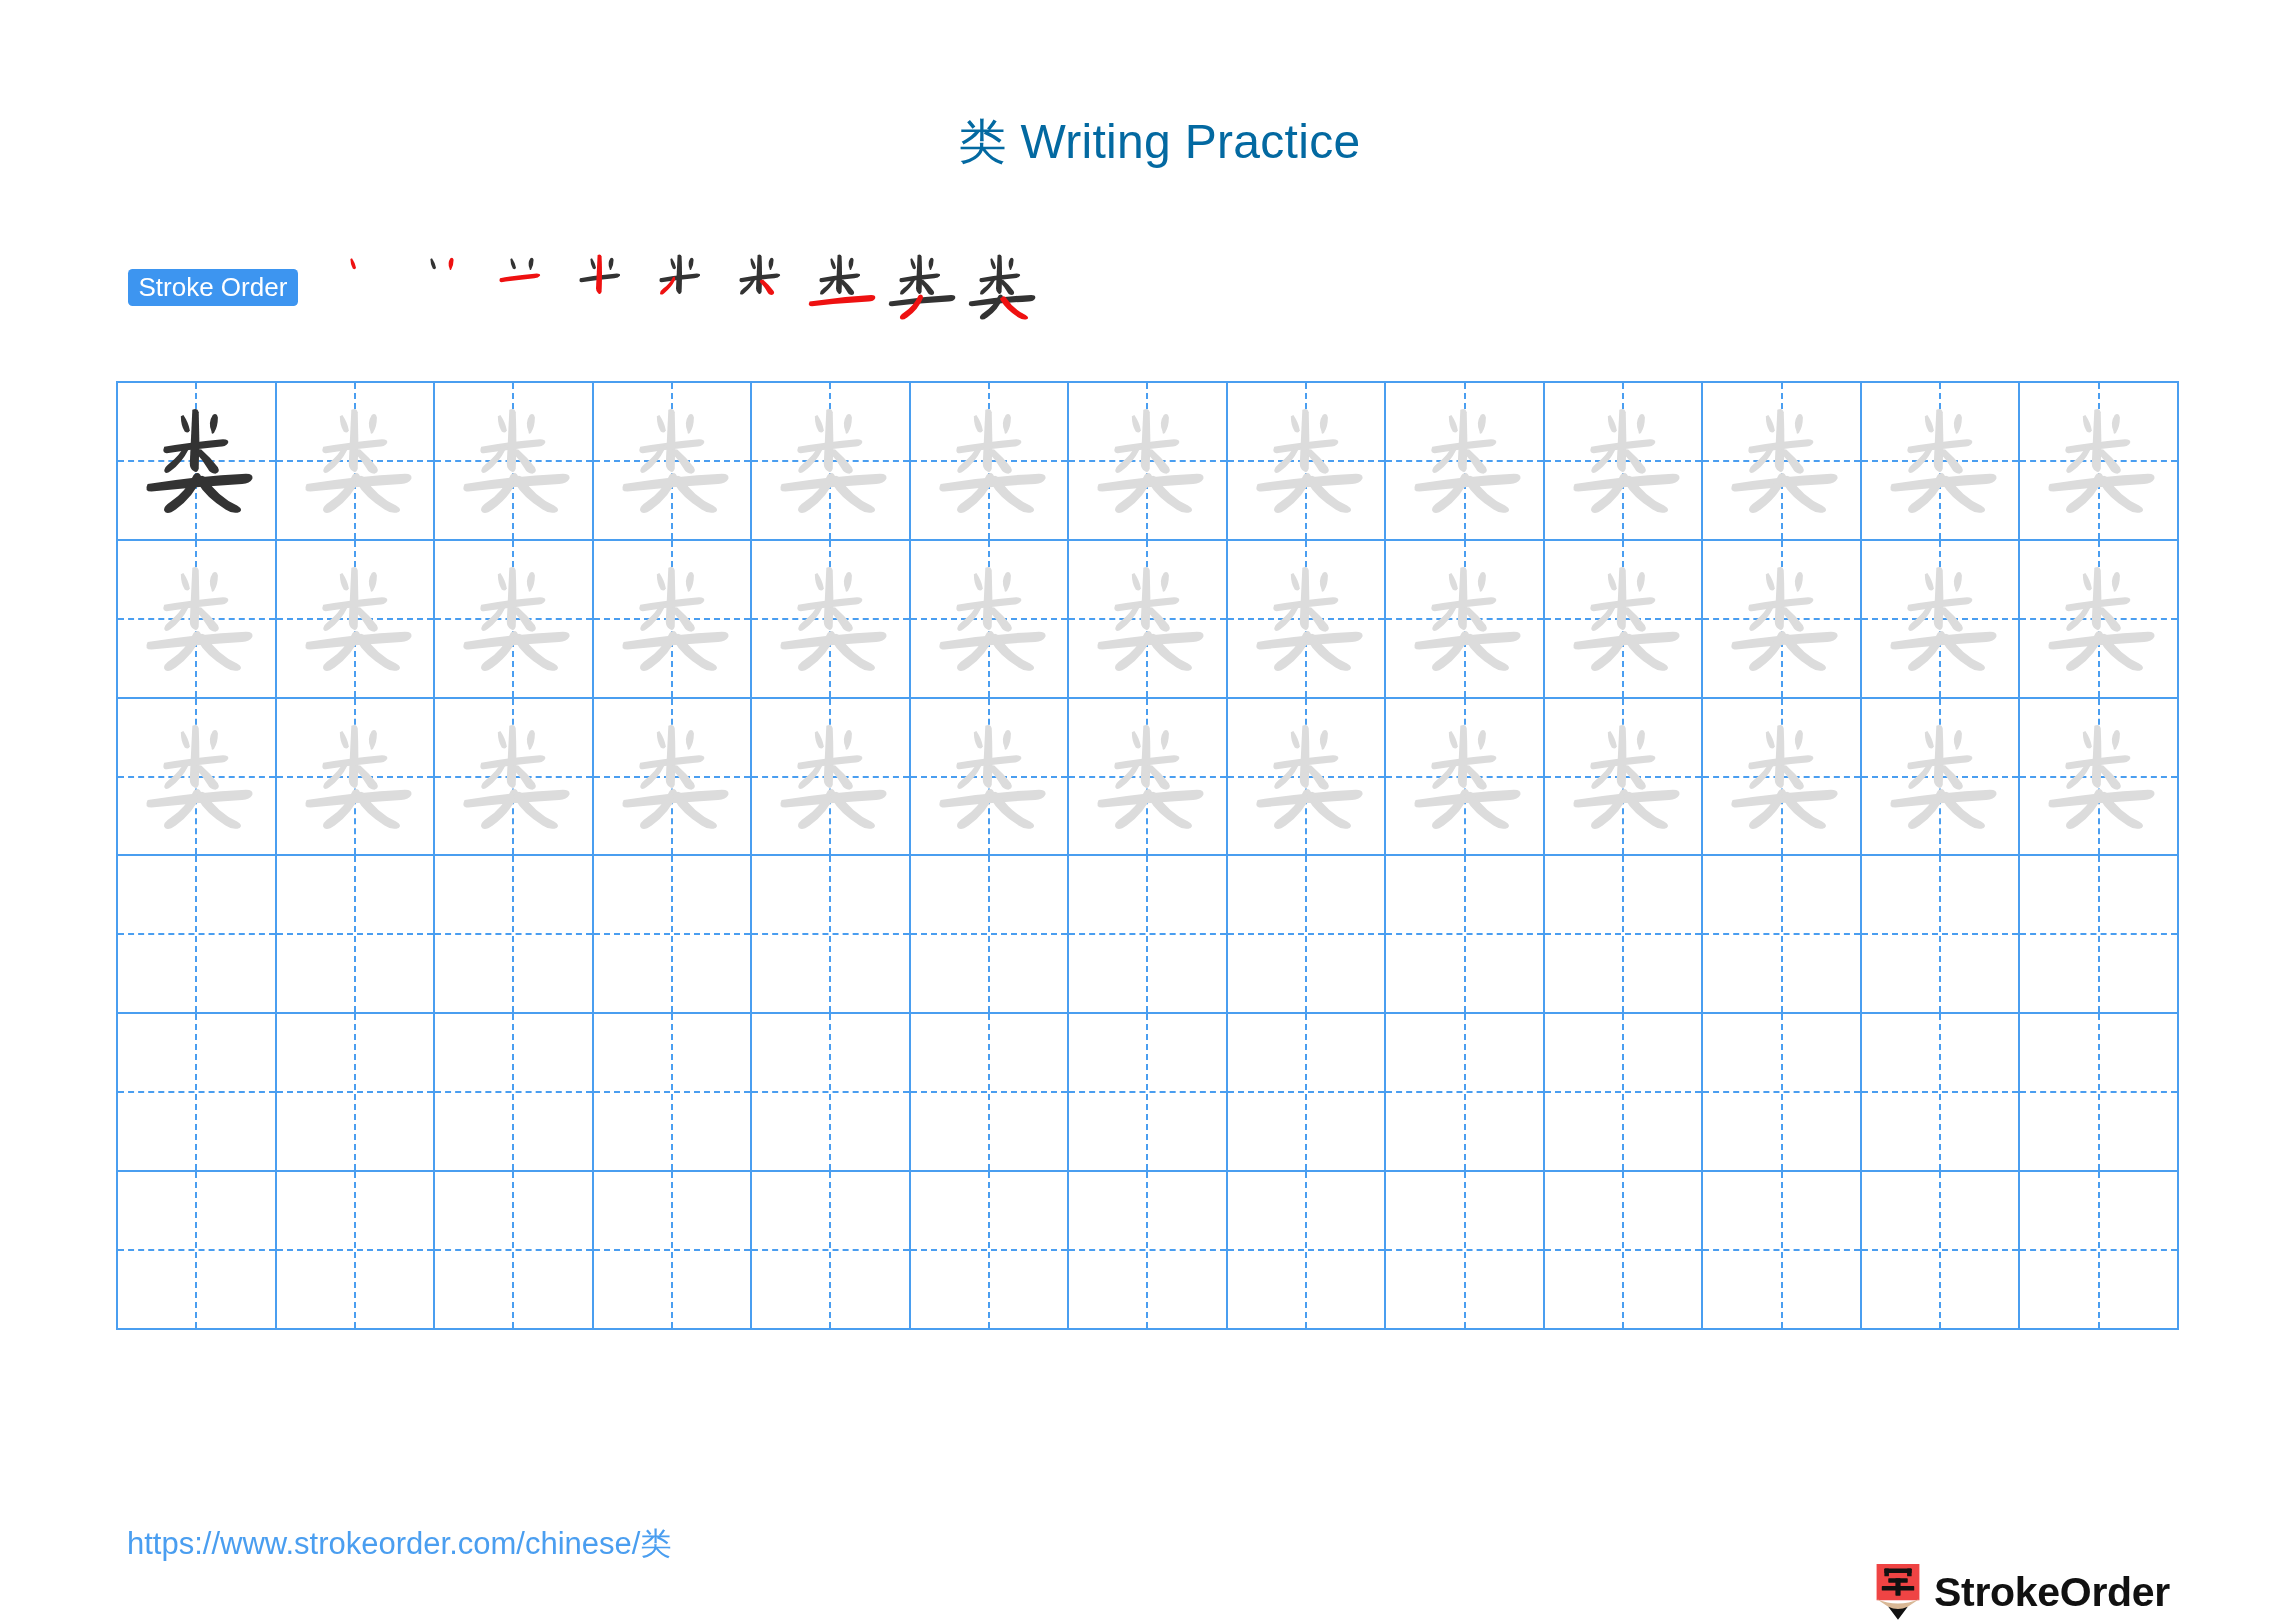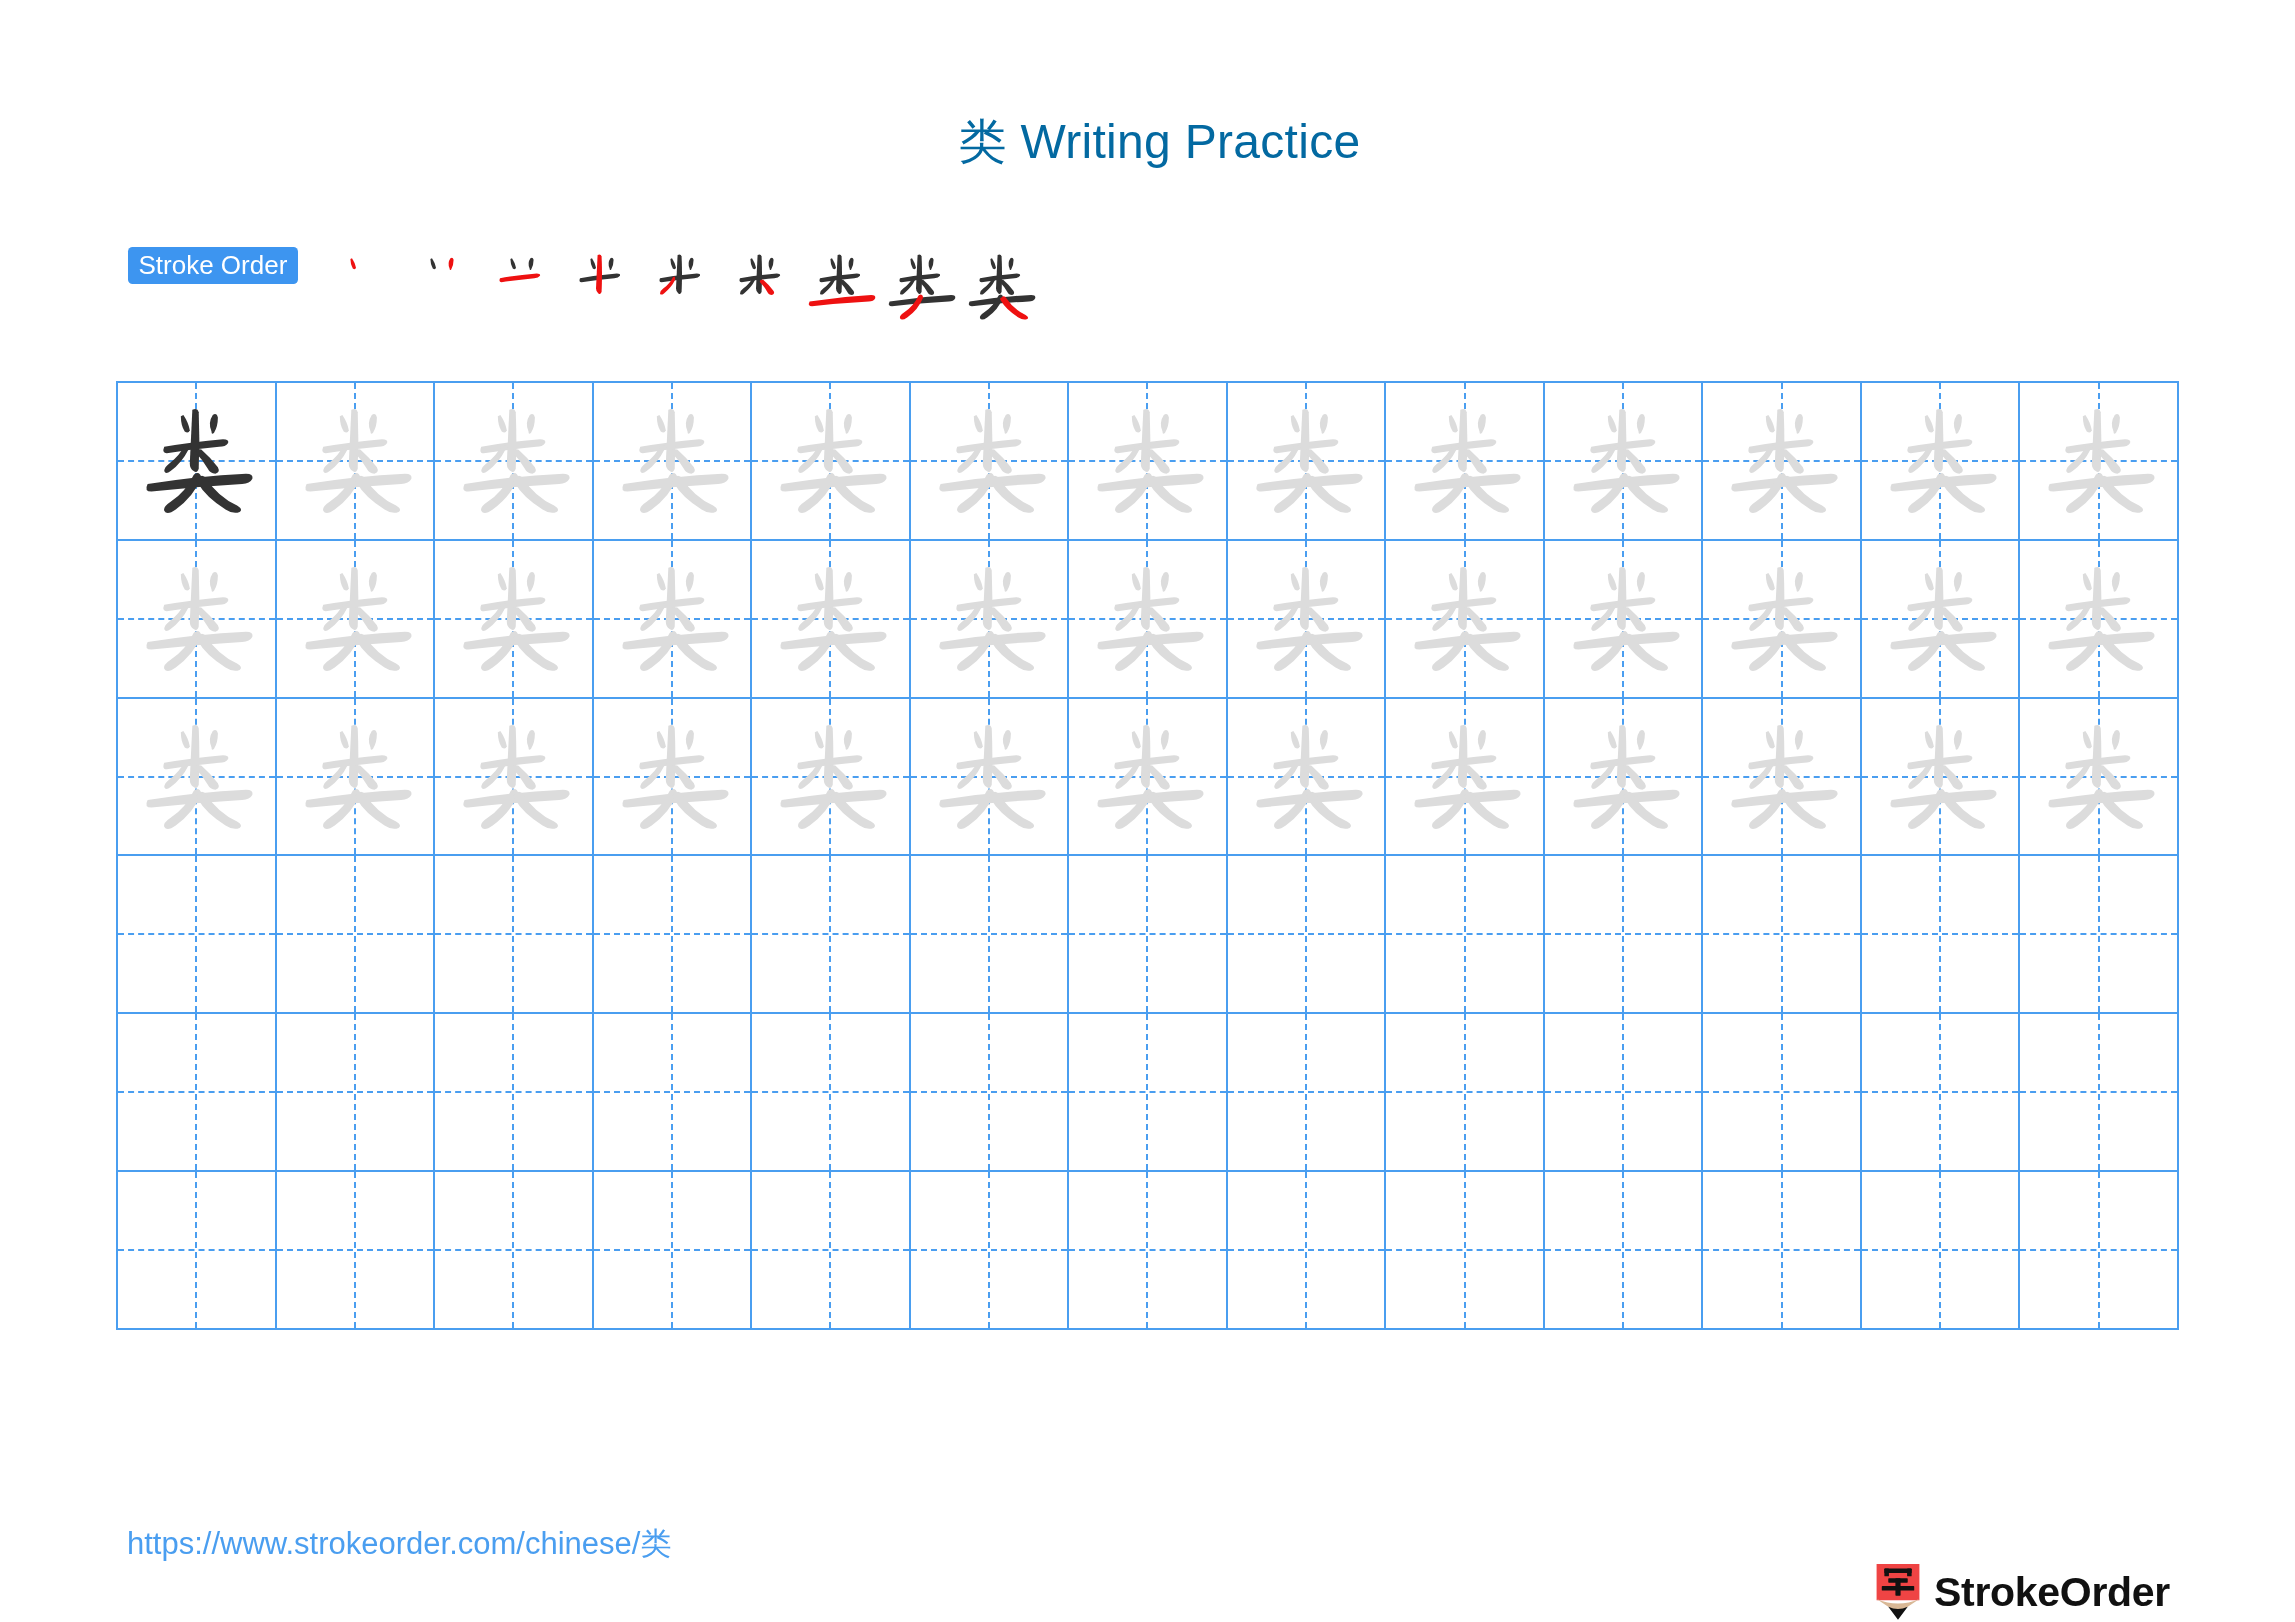--- a/index.html
+++ b/index.html
@@ -39,21 +39,21 @@
   }
   .stroke-order-badge {
     background: #3d95f0;
     color: #ffffff;
     font-size: 26px;
     font-weight: 400;
     border-radius: 4.6px;
     padding: 4.6px 10.5px 6.5px 10.5px;
     line-height: 1;
     white-space: nowrap;
-    margin-top: 0;
+    margin-top: 22px;
   }
   .stroke-sequence {
     display: flex;
     align-items: flex-start;
     margin-left: 22px;
   }
   .stroke-step {
     width: 80px;
     height: 80px;
     position: relative;

